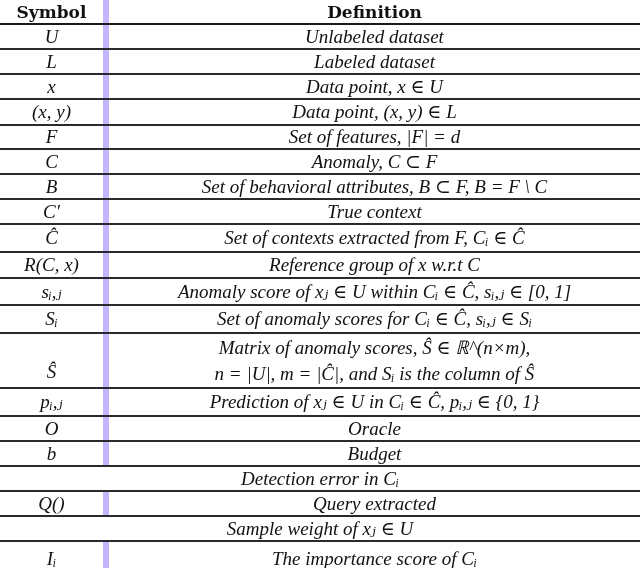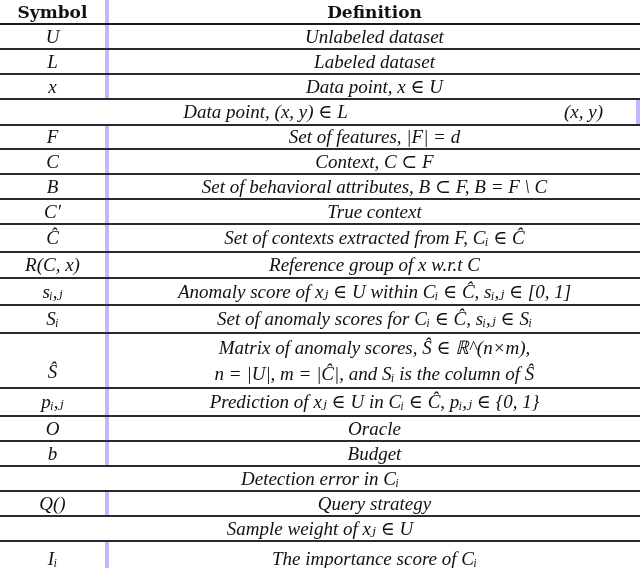--- a/index.html
+++ b/index.html
@@ -36,21 +36,21 @@
       justify-content: center;
       text-align: center;
       box-sizing: border-box;
       font-family: "Liberation Serif", "DejaVu Serif", serif;
       font-size: 19px;
       line-height: 22px;
       white-space: nowrap;
     }
     .cell.sym {
       width: 109px;
-      border-right: 4px solid #c4b5fd;
+      border-right: 6px solid #c4b5fd;
       font-style: italic;
     }
     .cell.def {
       flex: 1;
       flex-direction: column;
       font-style: italic;
     }
     .row.header .cell {
       font-family: "DejaVu Serif", "Liberation Serif", serif;
       font-weight: bold;
@@ -76,32 +76,32 @@
     <div class="cell sym">L</div>
     <div class="cell def">Labeled dataset</div>
   </div>
 
   <div class="row" style="height:25px">
     <div class="cell sym">x</div>
     <div class="cell def">Data point, x ∈ U</div>
   </div>
 
   <div class="row" style="height:26px">
+    <div class="cell sym">(x, y)</div>
     <div class="cell def">Data point, (x, y) ∈ L</div>
-    <div class="cell sym">(x, y)</div>
   </div>
 
   <div class="row" style="height:24px">
     <div class="cell sym">F</div>
     <div class="cell def">Set of features, |F| = d</div>
   </div>
 
   <div class="row" style="height:25px">
     <div class="cell sym">C</div>
-    <div class="cell def">Context, C ⊂ F</div>
+    <div class="cell def">Anomaly, C ⊂ F</div>
   </div>
 
   <div class="row" style="height:25px">
     <div class="cell sym">B</div>
     <div class="cell def">Set of behavioral attributes, B ⊂ F, B = F \ C</div>
   </div>
 
   <div class="row" style="height:25px">
     <div class="cell sym">C′</div>
     <div class="cell def">True context</div>
@@ -149,21 +149,21 @@
     <div class="cell sym">b</div>
     <div class="cell def">Budget</div>
   </div>
 
   <div class="row" style="height:25px">
     <div class="cell def">Detection error in Cᵢ</div>
   </div>
 
   <div class="row" style="height:25px">
     <div class="cell sym">Q()</div>
-    <div class="cell def">Query strategy</div>
+    <div class="cell def">Query extracted</div>
   </div>
 
   <div class="row" style="height:25px">
     <div class="cell def">Sample weight of xⱼ ∈ U</div>
   </div>
 
   <div class="row" style="height:35px">
     <div class="cell sym">Iᵢ</div>
     <div class="cell def">The importance score of Cᵢ</div>
   </div>

